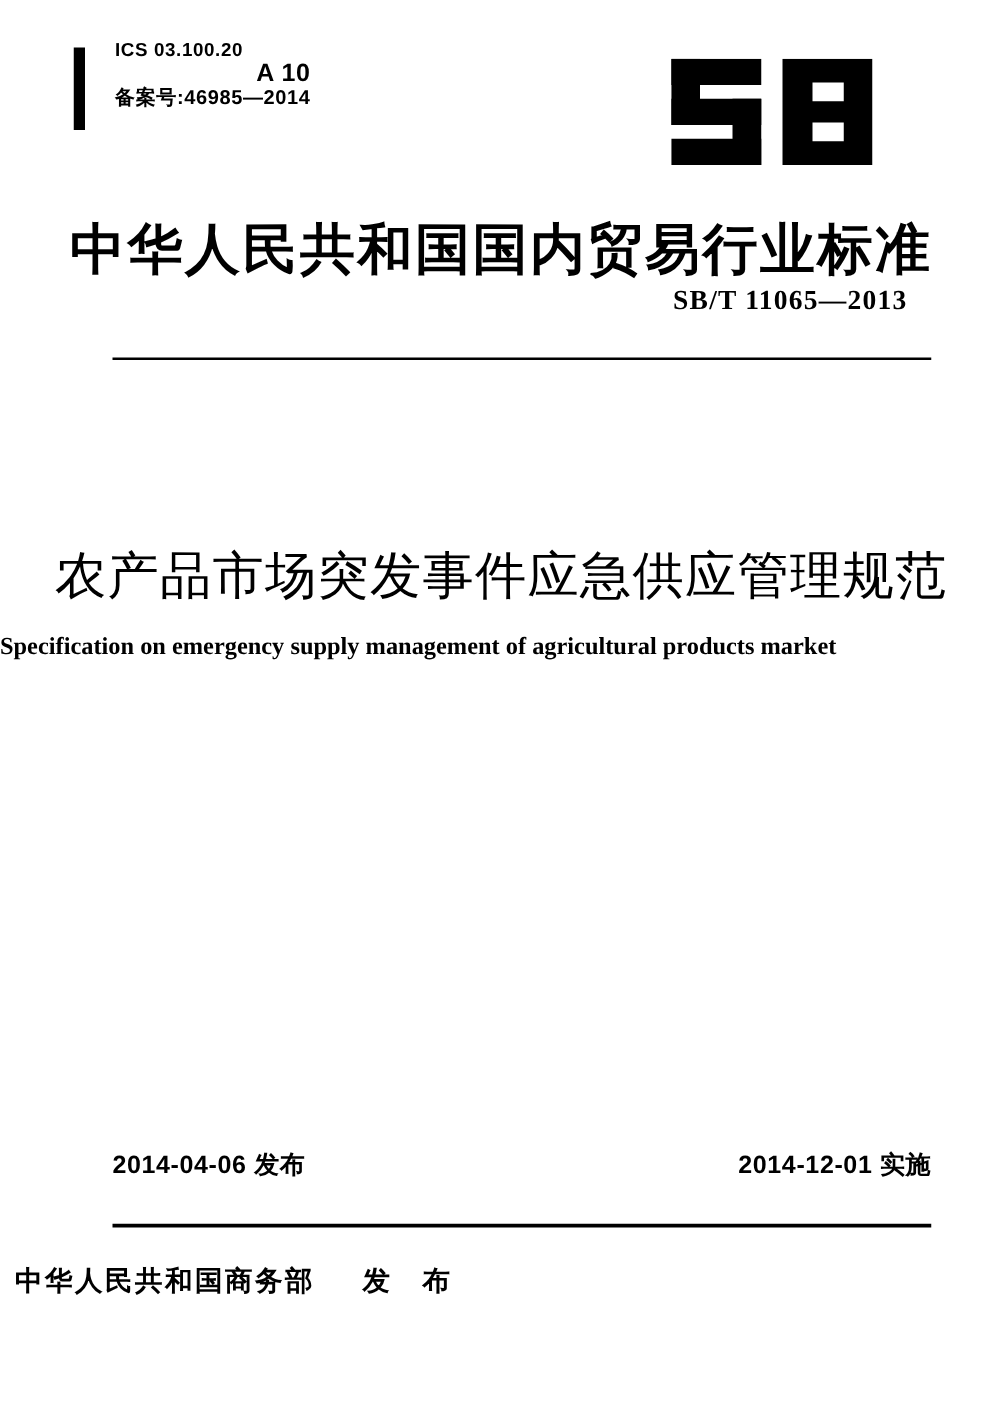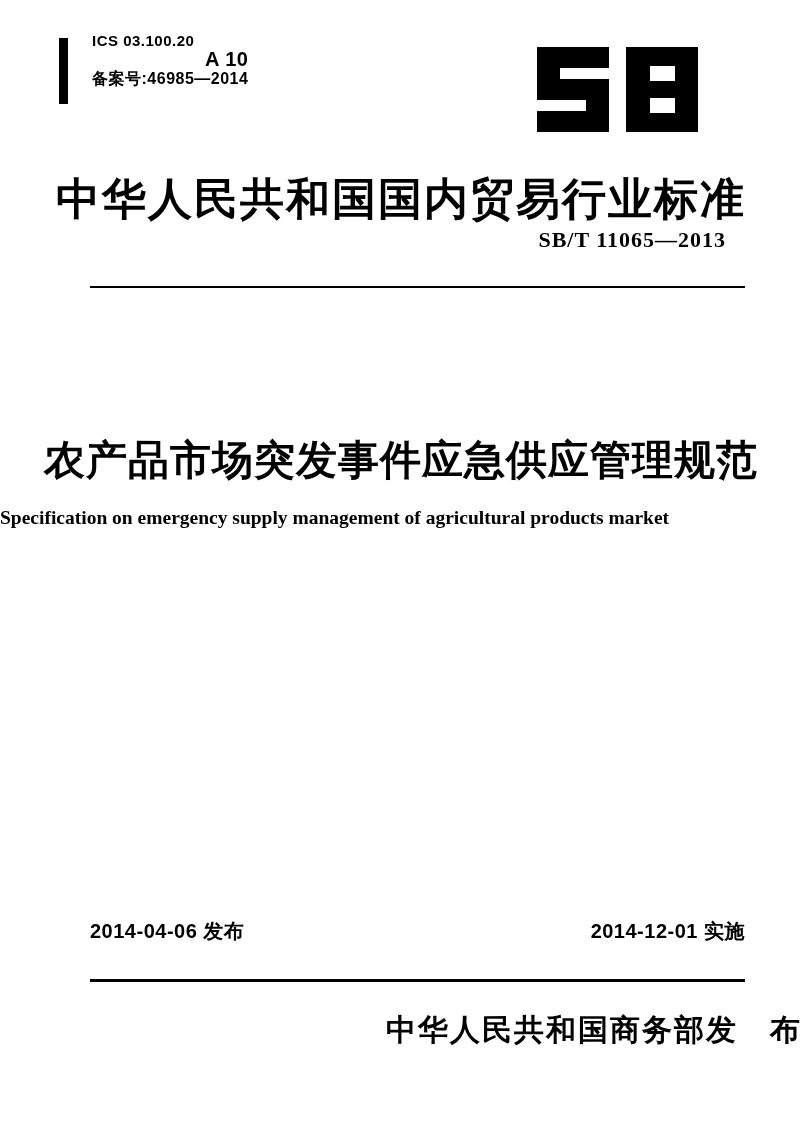--- a/index.html
+++ b/index.html
@@ -48,44 +48,44 @@
   }
 
   .rule { background: #000; }
   .rule-top    { left: 90px; top: 286px; width: 655px; height: 2px; }
   .rule-bottom { left: 90px; top: 979px; width: 655px; height: 3px; }
 
   
   .doc-title-zh {
     left: 0; right: 0; top: 433px;
     text-align: center;
-    font-size: 41px; font-weight: 700; letter-spacing: 1px;
+    font-size: 41px; font-weight: 400; letter-spacing: 1px;
     white-space: nowrap;
   }
   .doc-title-en {
     left: 0; right: 0; top: 507px;
     text-align: left;
     font-family: "Liberation Serif", serif;
     font-size: 19.5px; font-weight: 700;
     white-space: nowrap;
   }
 
   
   .date { top: 918px; font-size: 20px; font-weight: 700; letter-spacing: 0.5px; }
   .date-issue { left: 90px; }
   .date-impl  { right: 57px; }
 
   
   .publisher-row {
     left: 12px; right: 0; top: 1010px;
-    display: flex; justify-content: flex-end; align-items: baseline;
-    font-size: 30px; font-weight: 700; letter-spacing: 2px;
+    display: flex; justify-content: flex-start; align-items: baseline;
+    font-size: 22px; font-weight: 700; letter-spacing: 2px;
     white-space: pre;
   }
-  .publisher-row .publish-label { }
+  .publisher-row .publish-label { margin-left: 38px; }
 </style>
 </head>
 <body>
 
 <div class="abs binding-mark"></div>
 
 <div class="abs meta">
   <div class="ics">ICS 03.100.20</div>
   <div class="classc">A 10</div>
   <div class="record">备案号:46985—2014</div>

